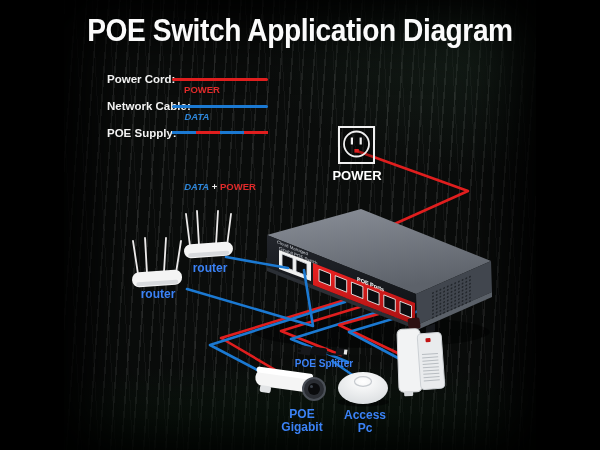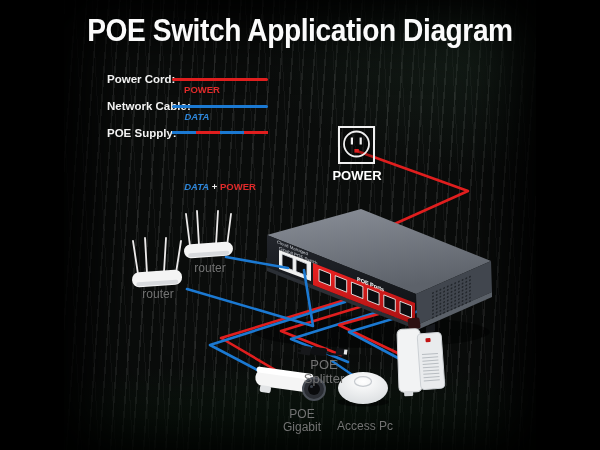--- a/index.html
+++ b/index.html
@@ -17,23 +17,23 @@
   svg#art{position:absolute;left:0;top:0;}
   .lbl{position:absolute;color:#fff;line-height:1.1;}
   #title{left:0;right:0;top:13px;text-align:center;font-size:32px;font-weight:bold;
          color:#fbfbfb;transform:scaleX(.88);letter-spacing:-.5px;}
   .leg-label{font-weight:bold;font-size:11.5px;color:#f2f2f2;}
   .leg-line{position:absolute;height:3px;border-radius:2px;}
   .leg-cap{position:absolute;font-weight:bold;font-size:9.5px;text-align:center;}
   .red{color:#e02a2a;} .blue{color:#2e86d9;font-style:italic;} .white{color:#eee;}
   .seg{display:inline-block;width:24px;height:3px;vertical-align:top;}
   .seg.b{background:#1b79d2;} .seg.r{background:#e01e1e;}
-  .dev-label{font-size:12px;color:#737373;text-align:center;font-weight:normal;}
+  .dev-label{font-size:12px;color:#3b82f6;text-align:center;font-weight:bold;}
   #outlet-label{font-weight:bold;font-size:13px;text-align:center;}
-  #splitter-label{font-size:13px;}
+  #splitter-label{font-size:10px;}
 </style>
 </head>
 <body>
 
 <div id="canvas">
   <div id="stage"></div>
 
   <svg id="art" width="600" height="450" viewBox="0 0 600 450">
     <defs>
       <linearGradient id="gTop" x1="0" y1="0" x2="0.3" y2="1">
@@ -285,14 +285,14 @@
     <span class="seg b"></span><span class="seg r"></span><span class="seg b"></span><span class="seg r"></span>
   </div>
   <div class="leg-cap" style="left:172px;top:138px;width:96px;margin-top:43px;"><span class="blue">DATA</span> <span class="white">+</span> <span class="red">POWER</span></div>
 
   <div class="lbl" id="outlet-label" style="left:331px;top:169px;width:52px;">POWER</div>
 
   <div class="lbl dev-label" style="left:180px;top:262px;width:60px;">router</div>
   <div class="lbl dev-label" style="left:128px;top:288px;width:60px;">router</div>
   <div class="lbl dev-label" id="splitter-label" style="left:294px;top:358px;width:60px;">POE Splitter</div>
   <div class="lbl dev-label" style="left:270px;top:408px;width:64px;">POE Gigabit</div>
-  <div class="lbl dev-label" style="left:335px;top:420px;width:60px;">Access Pc</div>
+  <div class="lbl dev-label" style="left:335px;top:409px;width:60px;">Access Pc</div>
 </div>
 
 </body></html>

